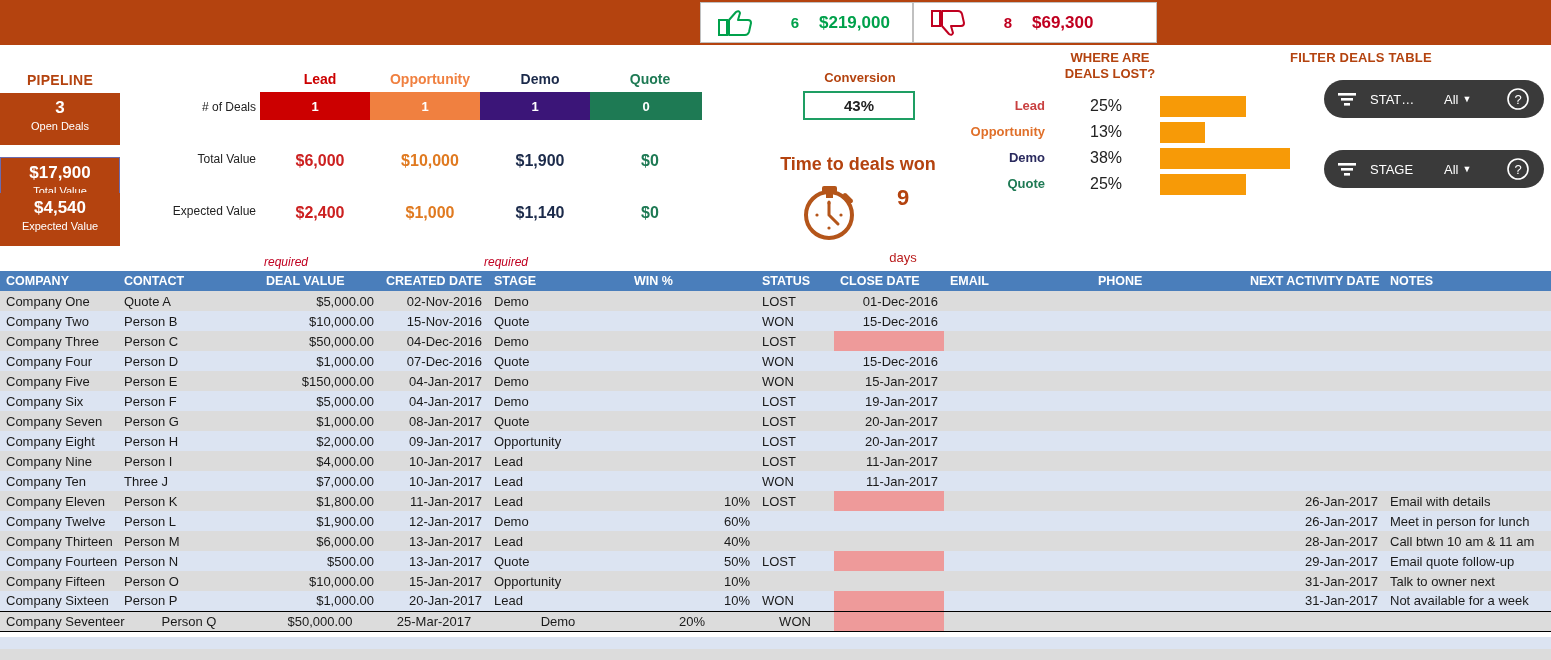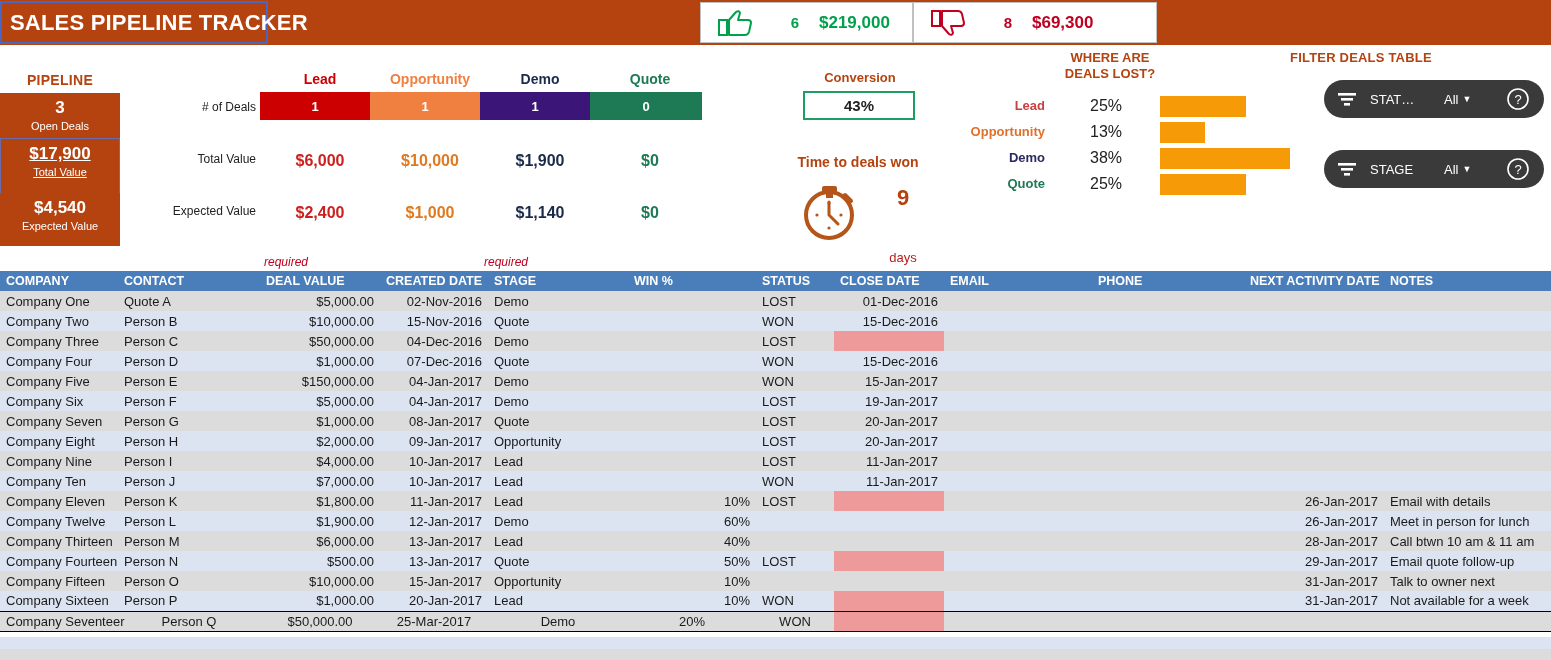--- a/index.html
+++ b/index.html
@@ -41,21 +41,21 @@
   
   #pipeline-label{
     position:absolute; left:0; top:72px; width:120px; text-align:center;
     color:#B4430F; font-size:14px; font-weight:bold; letter-spacing:0.3px;
   }
   .pipe-stat{
     position:absolute; left:0; width:120px; background:#B4430F; color:#ffffff;
     text-align:center; padding-top:5px;
   }
   #pipe-open{ top:93px; height:52px; }
-  #pipe-total{ top:138px; height:65px; border:1.5px solid #6B6BAF;text-decoration:underline; }
+  #pipe-total{ top:157px; height:65px; border:1.5px solid #6B6BAF; }
   #pipe-expected{ top:193px; height:53px; }
   .pipe-val{ font-size:17px; font-weight:bold; line-height:20px; }
   .pipe-cap{ font-size:11px; line-height:16px; }
 
   
   .row-label{
     position:absolute; font-size:12px; color:#222; text-align:right; width:86px;
   }
   #lbl-deals{ left:170px; top:100px; }
   #lbl-total{ left:170px; top:152px; }
@@ -87,21 +87,21 @@
     color:#B4430F; font-size:13px; font-weight:bold;
   }
   #conv-box{
     position:absolute; left:803px; top:91px; width:112px; height:29px;
     border:2px solid #1E9E63; background:#ffffff;
     display:flex; align-items:center; justify-content:center;
     font-size:15px; font-weight:bold; color:#222;
   }
   #time-label{
     position:absolute; left:778px; top:154px; width:160px; text-align:center;
-    color:#B4430F; font-size:14px; font-weight:bold;
+    color:#B4430F; font-size:18px; font-weight:bold;
   }
   #stopwatch{ position:absolute; left:795px; top:173px; }
   #days-num{
     position:absolute; left:880px; top:185px; width:46px; text-align:center;
     color:#B4430F; font-size:22px; font-weight:bold;
   }
   #days-word{
     position:absolute; left:876px; top:226px; width:54px; text-align:center;
     color:#b91c1c; font-size:13px;margin-top:24px;
   }
@@ -167,23 +167,20 @@
   .c-email{ width:148px; } .c-phone{ width:152px; }
   .c-next{ width:140px; } .c-notes{ width:257px; }
 
   #tail1{ position:absolute; left:0; top:637px; width:1551px; height:12px; background:#DCE4F2; }
   #tail2{ position:absolute; left:0; top:649px; width:1551px; height:11px; background:#DCDCDC; }
 </style>
 </head>
 <body>
 
 <div id="titlebar">
-  <div id="title-cell">
-    <span id="title-text">SALES PIPELINE TRACKER</span>
-  </div>
 
   <div id="kpi-won" class="kpi-box">
     <span class="kpi-icon">
       <svg width="42" height="28" viewBox="0 0 42 28">
         <path d="M4 11 h8 v15 h-8 z" fill="none" stroke="#00A14B" stroke-width="2"></path>
         <path d="M14 11 l7-8 q3-2 4 1 l-2 7 h10 q3 0 3 3 l-2 9 q-1 3-4 3 h-16 z" fill="none" stroke="#00A14B" stroke-width="2" stroke-linejoin="round"></path>
       </svg>
     </span>
     <span class="kpi-count won-col">6</span>
     <span class="kpi-value won-col">$219,000</span>
@@ -480,21 +477,21 @@
           <td class="ctr"></td>
           <td>LOST</td>
           <td class="ctr">11-Jan-2017</td>
           <td></td>
           <td></td>
           <td class="ctr"></td>
           <td></td>
         </tr>
         <tr class="even">
           <td>Company Ten</td>
-          <td>Person J</td>
+          <td>Three J</td>
           <td class="num">$7,000.00</td>
           <td class="ctr">10-Jan-2017</td>
           <td>Lead</td>
           <td class="ctr"></td>
           <td>WON</td>
           <td class="ctr">11-Jan-2017</td>
           <td></td>
           <td></td>
           <td class="ctr"></td>
           <td></td>

